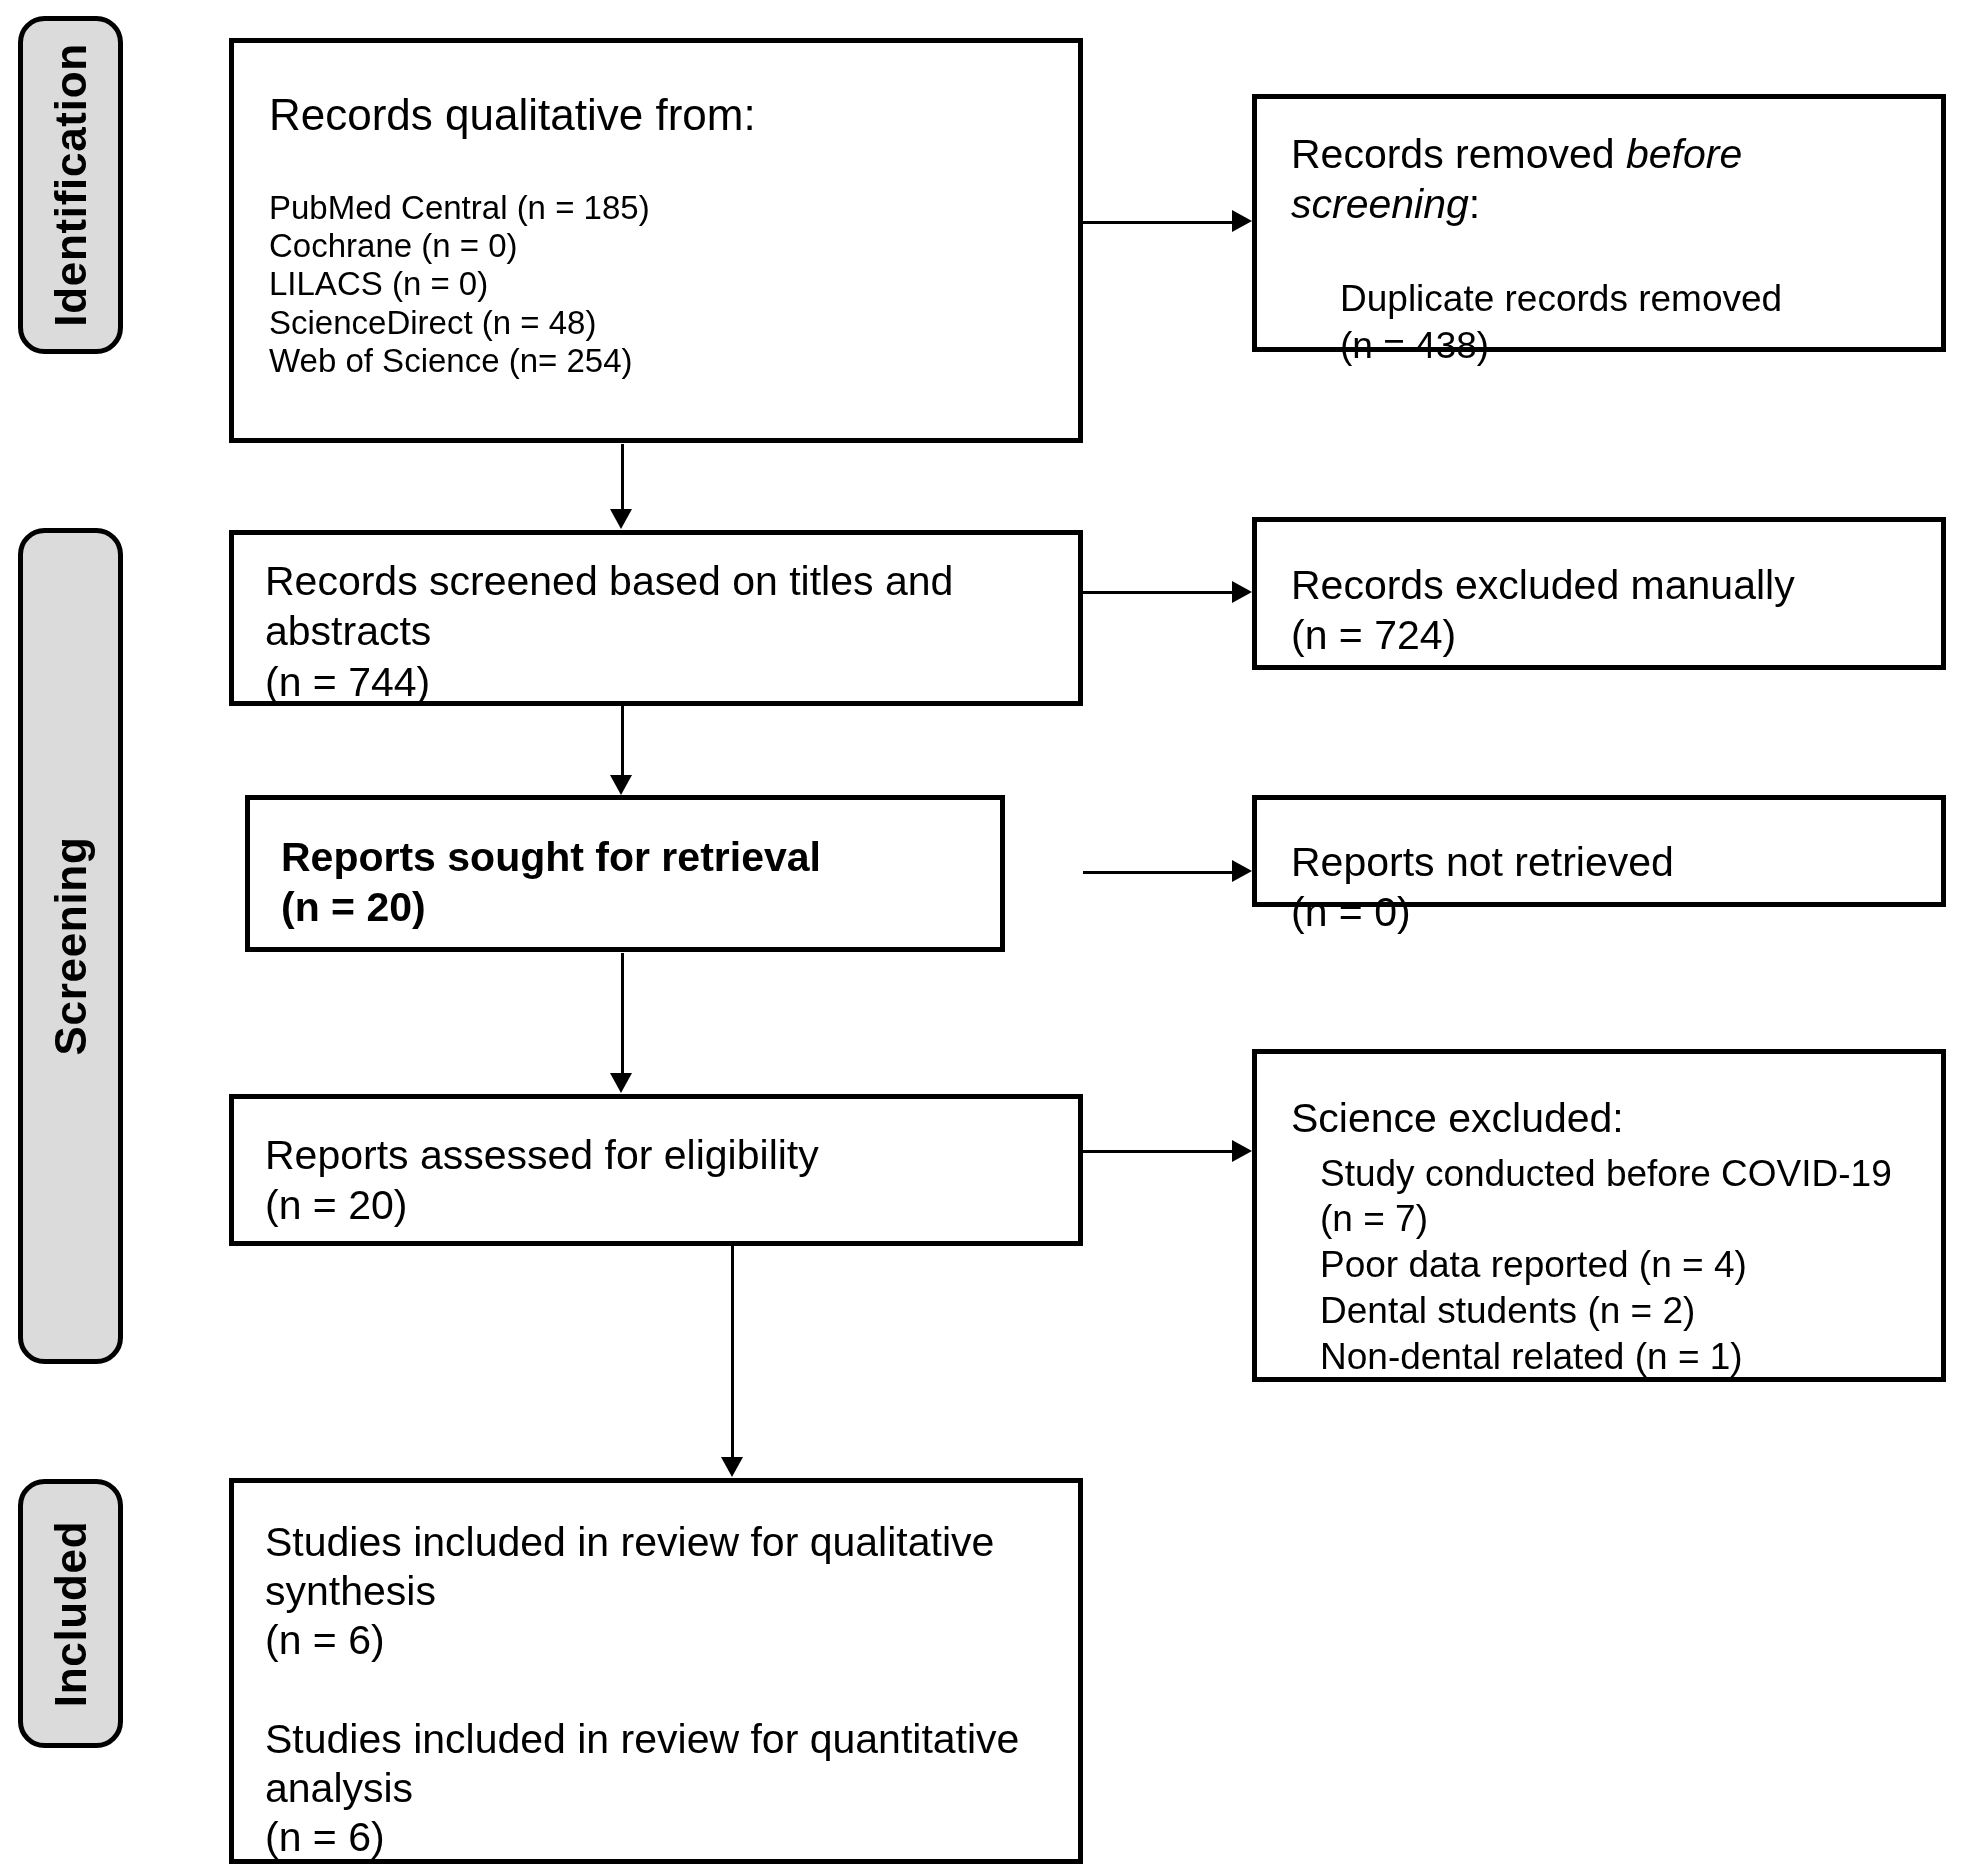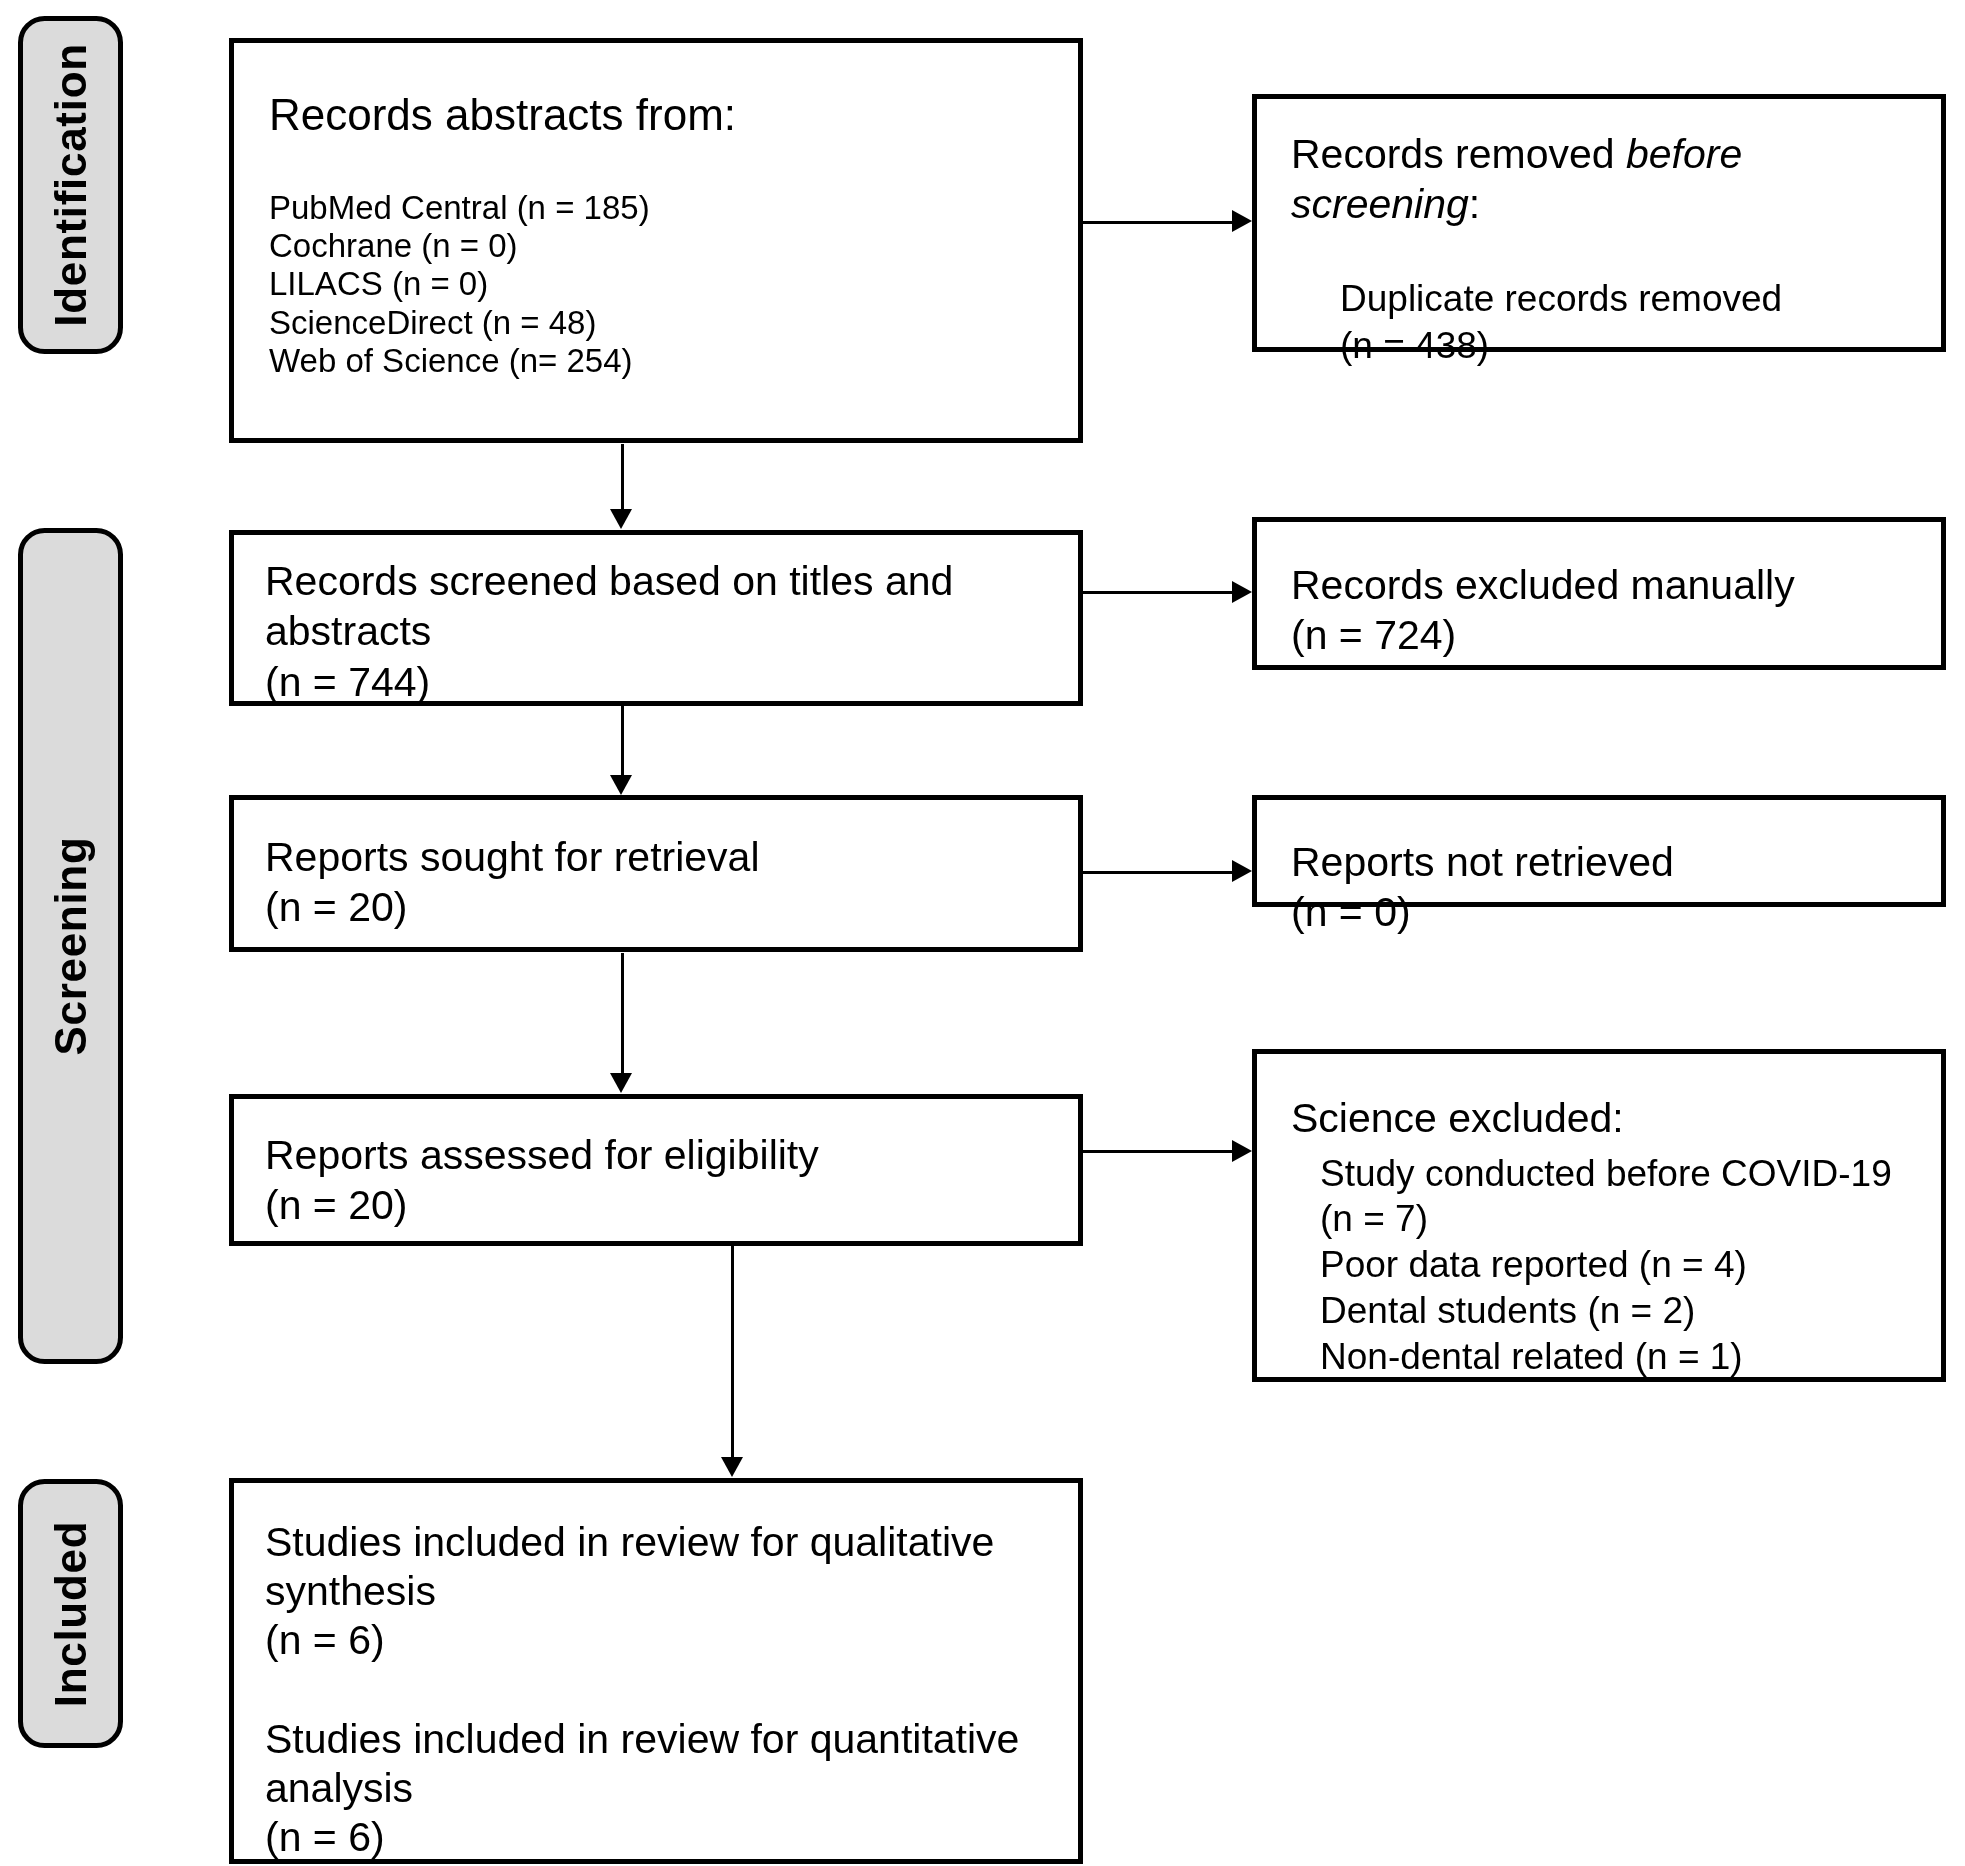--- a/index.html
+++ b/index.html
@@ -116,21 +116,21 @@
     <span class="stage-label">Identification</span>
   </div>
   <div class="stage-bar" style="top:528px; height:836px;">
     <span class="stage-label">Screening</span>
   </div>
   <div class="stage-bar" style="top:1479px; height:269px;">
     <span class="stage-label">Included</span>
   </div>
 
   <div class="box" style="left:229px; top:38px; width:854px; height:405px;">
-    <div class="b1-heading">Records abstracts from:</div>
+    <div class="b1-heading">Records qualitative from:</div>
     <div class="b1-columns">
       <div class="b1-col b1-col-left">
         <div>PubMed Central (n = 185)</div>
         <div>Cochrane (n = 0)</div>
         <div>LILACS (n = 0)</div>
         <div>ScienceDirect (n = 48)</div>
         <div>Web of Science (n= 254)</div>
       </div>
     </div>
   </div>
@@ -146,21 +146,21 @@
     <div class="box-text">Records screened based on titles and
 abstracts
 (n = 744)</div>
   </div>
 
   <div class="box" style="left:1252px; top:517px; width:694px; height:153px;">
     <div class="box-text" style="padding-top:38px; padding-left:34px;">Records excluded manually
 (n = 724)</div>
   </div>
 
-  <div class="box" style="left:229px; top:795px; width:854px; height:157px;">
+  <div class="box" style="left:245px; top:795px; width:760px; height:157px;font-weight:bold;">
     <div class="box-text" style="padding-top:32px;">Reports sought for retrieval
 (n = 20)</div>
   </div>
 
   <div class="box" style="left:1252px; top:795px; width:694px; height:112px;">
     <div class="box-text" style="padding-top:37px; padding-left:34px;">Reports not retrieved
 (n = 0)</div>
   </div>
 
   <div class="box" style="left:229px; top:1094px; width:854px; height:152px;">

